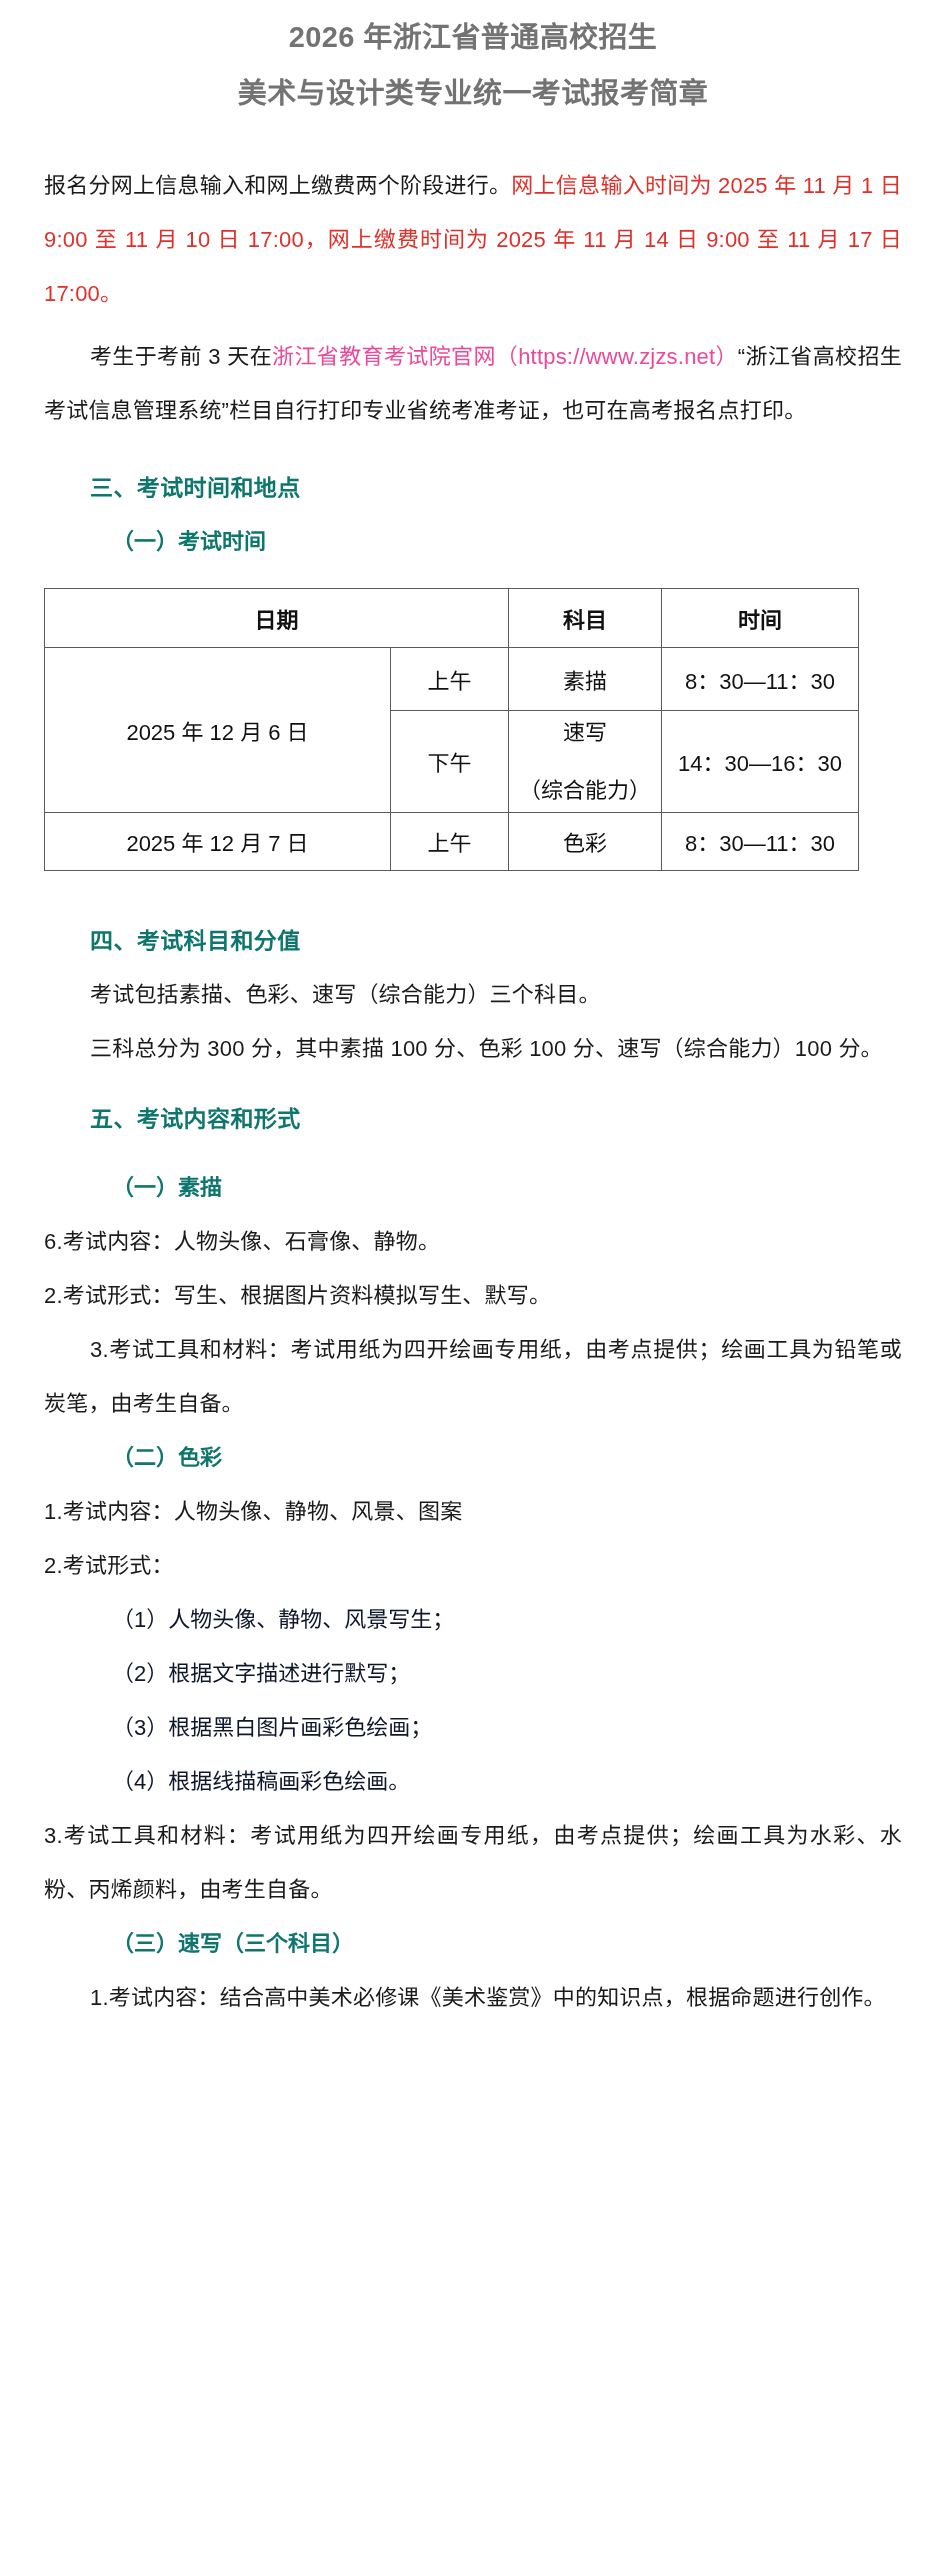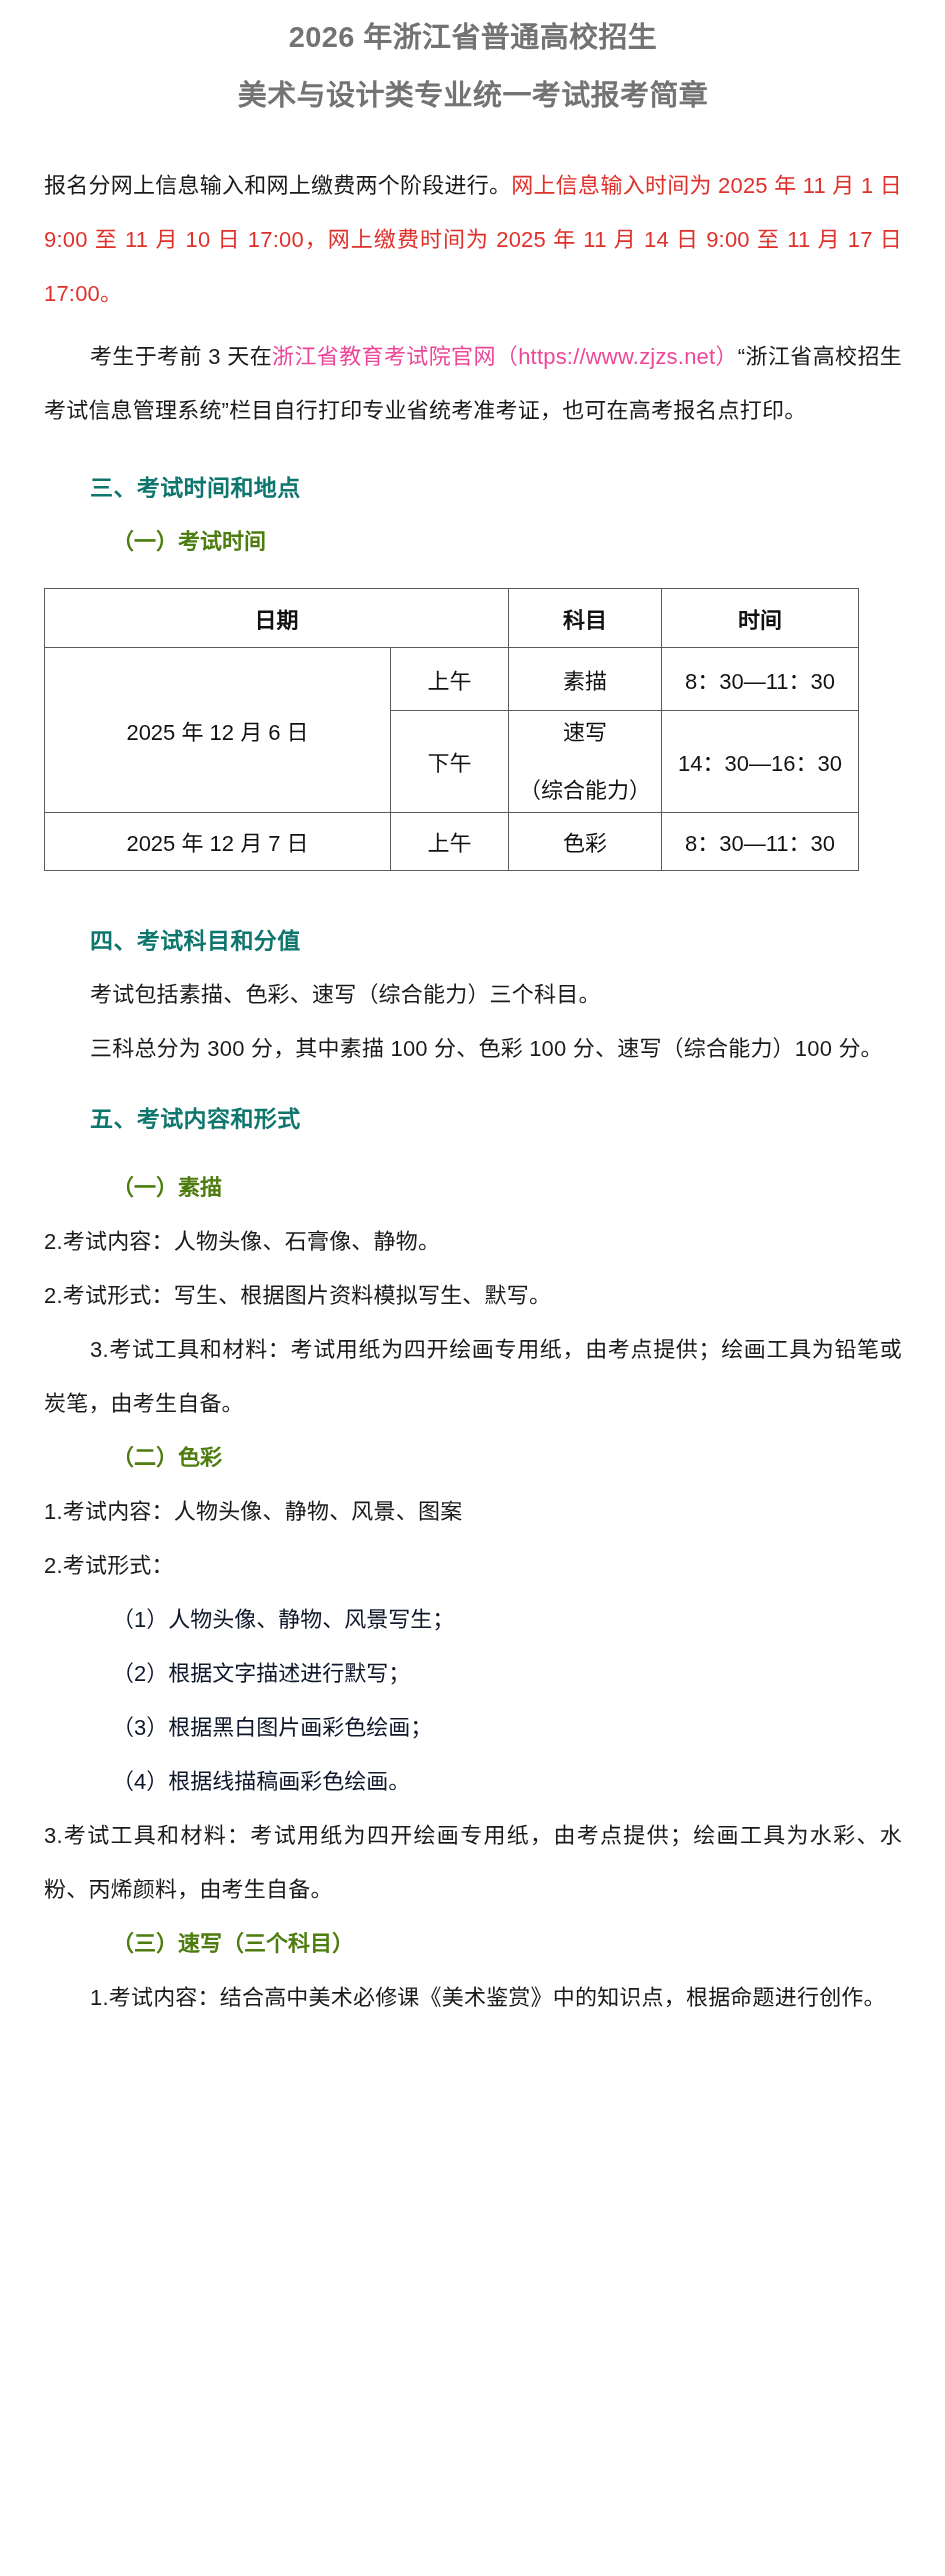--- a/index.html
+++ b/index.html
@@ -27,21 +27,21 @@
   
   .doc-title {
     text-align: center;
     color: #737373;
     font-weight: bold;
     font-size: 29px;
     line-height: 1.0;
     letter-spacing: 0.4px;
   }
   .doc-title .line1 { padding-top: 23px; }
-  .doc-title .line2 { padding-top: 29px; }
+  .doc-title .line2 { padding-top: 29px; font-family: Liberation Mono, monospace; }
 
   
   .para {
     font-size: 22px;
     line-height: 54px;
     text-align: justify;
     text-justify: inter-ideograph;
     margin: 0;
     color: #1a1a1a;
     letter-spacing: 0.2px;
@@ -66,21 +66,21 @@
     text-indent: 46px;
     margin: 0;
     color: #0f766e;
     letter-spacing: 0.4px;
   }
   .sub-heading {
     font-size: 22px;
     line-height: 54px;
     text-indent: 68px;
     margin: 0;
-    color: #4d7c0f;
+    color: #0f766e;
   }
   .list-item {
     font-size: 22px;
     line-height: 54px;
     text-indent: 68px;
     margin: 0;
     color: #0f172a;
   }
 
   
@@ -190,21 +190,21 @@
   <p class="para indent">考试包括素描、色彩、速写（综合能力）三个科目。</p>
   <p class="para indent">三科总分为 300 分，其中素描 100 分、色彩 100 分、速写（综合能力）100 分。</p>
 
   <div class="spacer-18"></div>
 
   <h2 class="sec-heading">五、考试内容和形式</h2>
 
   <div class="spacer-18"></div>
 
   <h3 class="sub-heading">（一）素描</h3>
-  <p class="para tight">2.考试内容：人物头像、石膏像、静物。</p>
+  <p class="para tight">6.考试内容：人物头像、石膏像、静物。</p>
   <p class="para tight">2.考试形式：写生、根据图片资料模拟写生、默写。</p>
   <p class="para indent">3.考试工具和材料：考试用纸为四开绘画专用纸，由考点提供；绘画工具为铅笔或炭笔，由考生自备。</p>
 
   <h3 class="sub-heading">（二）色彩</h3>
   <p class="para tight">1.考试内容：人物头像、静物、风景、图案</p>
   <p class="para tight">2.考试形式：</p>
   <p class="list-item">（1）人物头像、静物、风景写生；</p>
   <p class="list-item">（2）根据文字描述进行默写；</p>
   <p class="list-item">（3）根据黑白图片画彩色绘画；</p>
   <p class="list-item">（4）根据线描稿画彩色绘画。</p>

